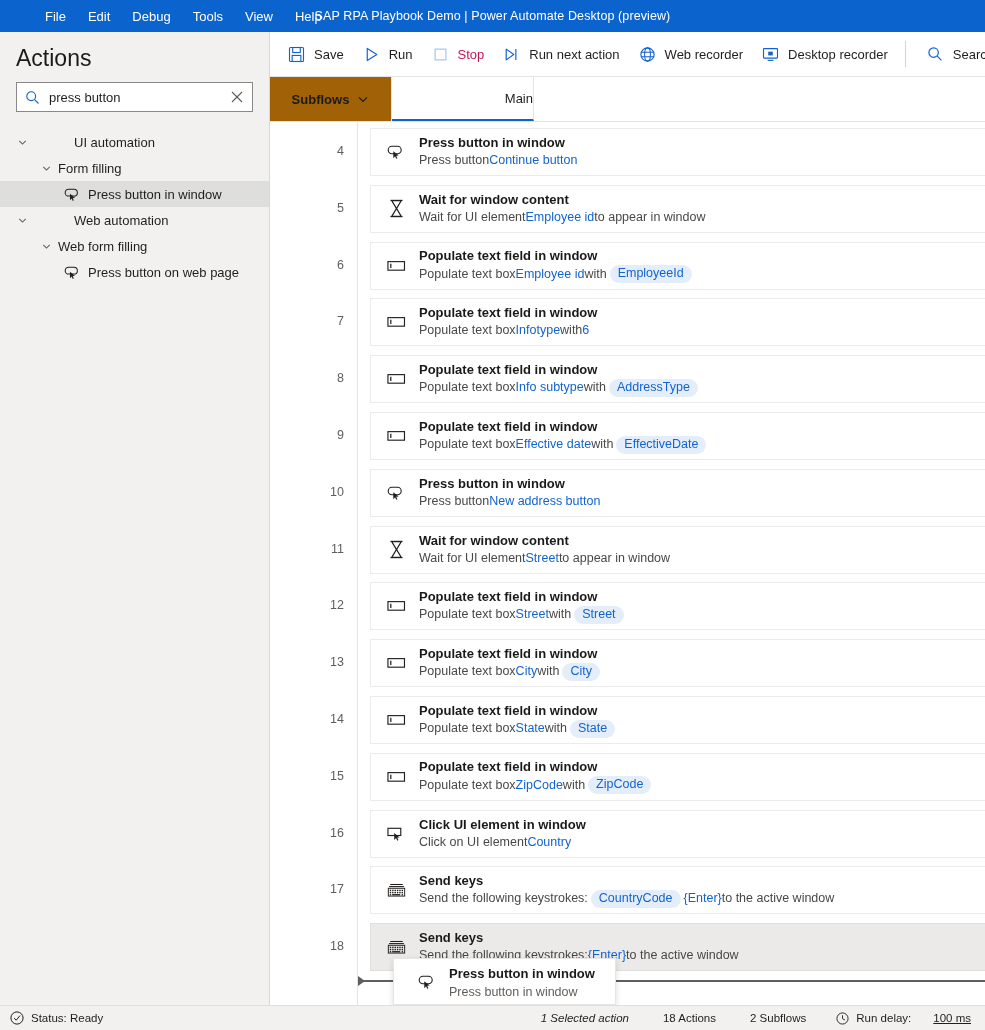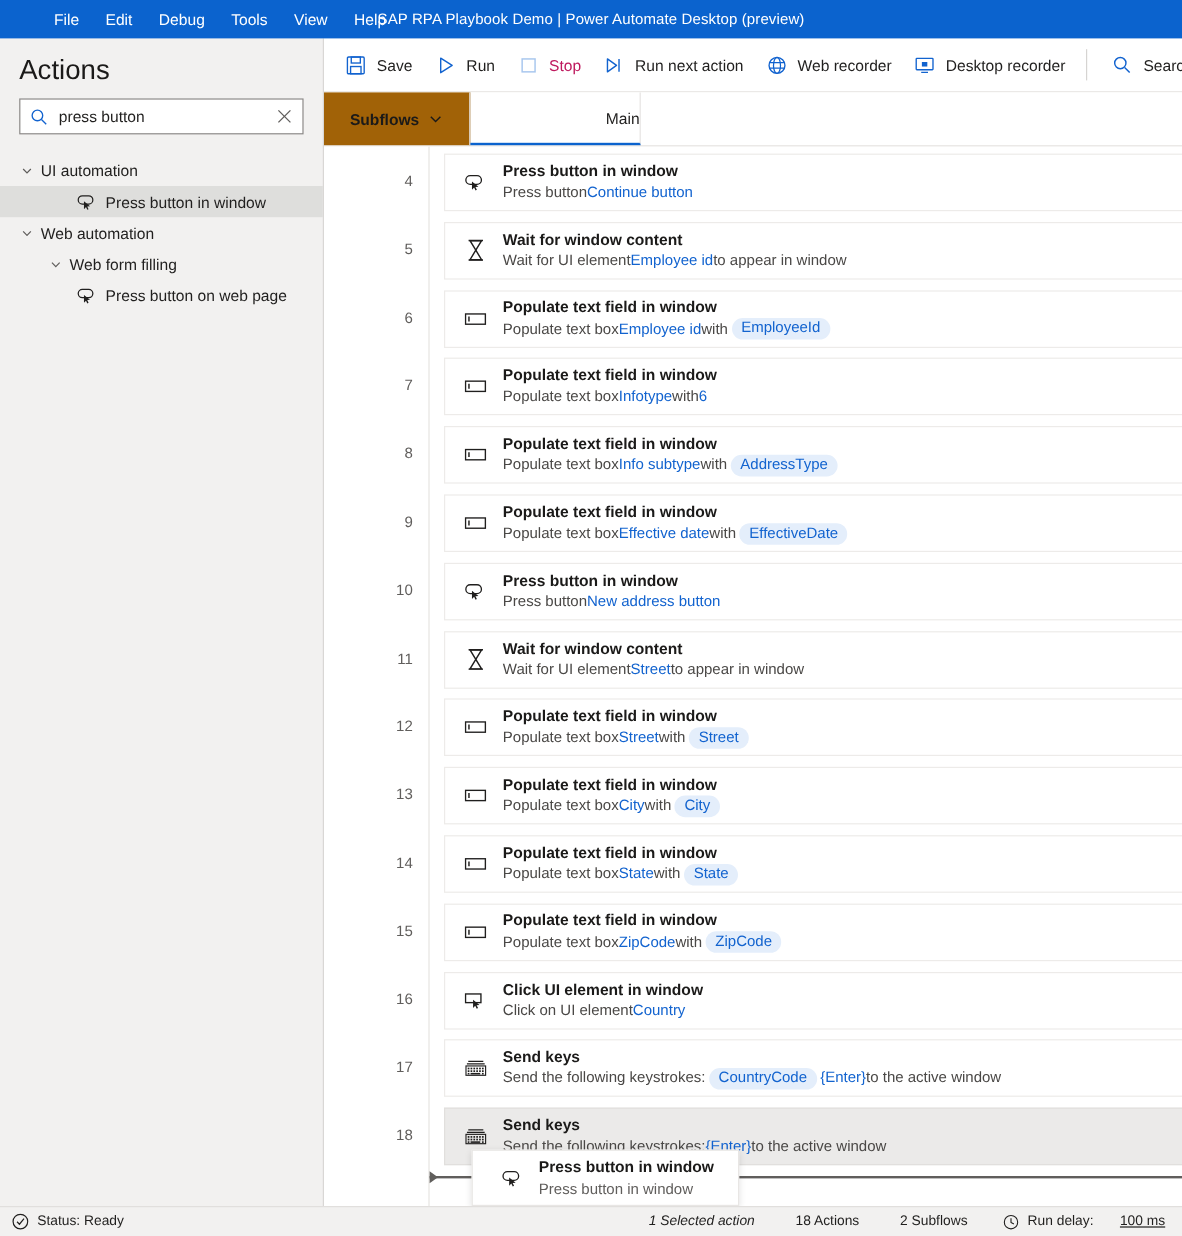--- a/index.html
+++ b/index.html
@@ -102,21 +102,21 @@
     display: flex; align-items: center; justify-content: center;
     flex: 0 0 auto;
     margin-right: 4px;
   }
   .tree-node .leaf-icon {
     width: 18px; height: 16px;
     display: flex; align-items: center; justify-content: center;
     flex: 0 0 auto;
     margin-right: 7px;
   }
-  .lvl0 { padding-left: 14px; }
+  .lvl0 { padding-left: 14px; gap: 40px; }
   .lvl1 { padding-left: 38px; }
   .lvl2 { padding-left: 63px; }
 
   
   .right-panel {
     flex: 1 1 auto;
     display: flex;
     flex-direction: column;
     min-width: 0;
     background: #ffffff;
@@ -378,20 +378,28 @@
     <div class="tree">
       <div class="tree-node lvl0">
         <span class="chev">
           <svg width="11" height="11" viewBox="0 0 12 12">
               <polyline points="2.5,4.2 6,7.8 9.5,4.2" fill="none" stroke="#605e5c" stroke-width="1.1"></polyline>
             </svg>
         </span>
         <span>UI automation</span>
       </div>
 
+      <div class="tree-node lvl1">
+        <span class="chev">
+          <svg width="11" height="11" viewBox="0 0 12 12">
+              <polyline points="2.5,4.2 6,7.8 9.5,4.2" fill="none" stroke="#605e5c" stroke-width="1.1"></polyline>
+            </svg>
+        </span>
+        <span>Form filling</span>
+      </div>
 
       <div class="tree-node lvl2 selected">
         <span class="leaf-icon">
           <svg width="17" height="15" viewBox="0 0 18 16">
               <rect x="1.2" y="2.3" width="13" height="7.4" rx="3.7" fill="none" stroke="#201f1e" stroke-width="1.1"></rect>
               <path d="M6.3 7.2 L6.3 14.2 L8.1 12.3 L9.3 14.8 L10.4 14.2 L9.2 11.8 L11.7 11.6 Z" fill="#201f1e"></path>
             </svg>
         </span>
         <span>Press button in window</span>
       </div>

